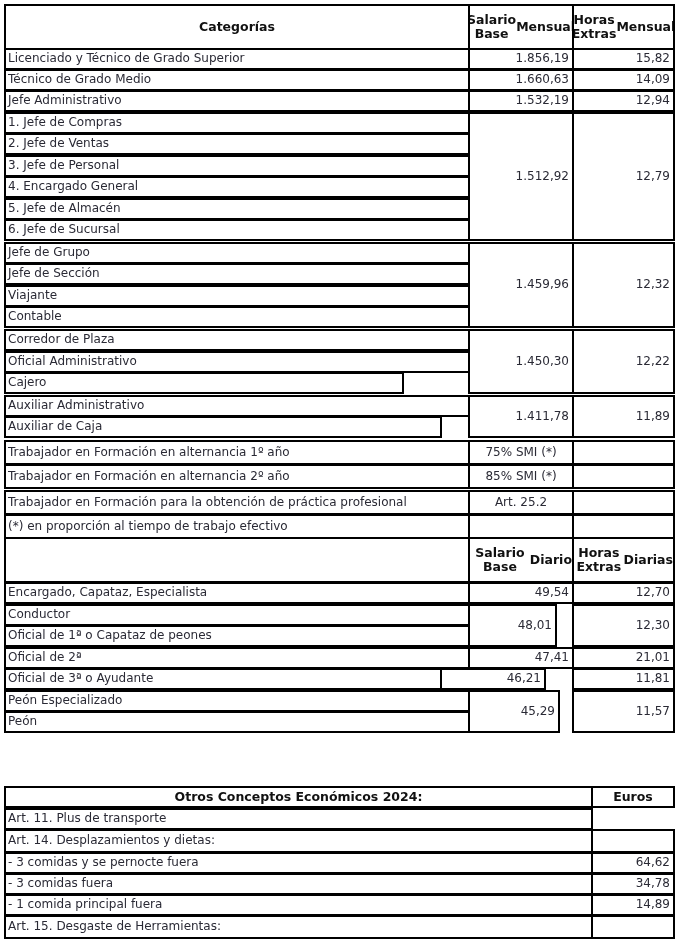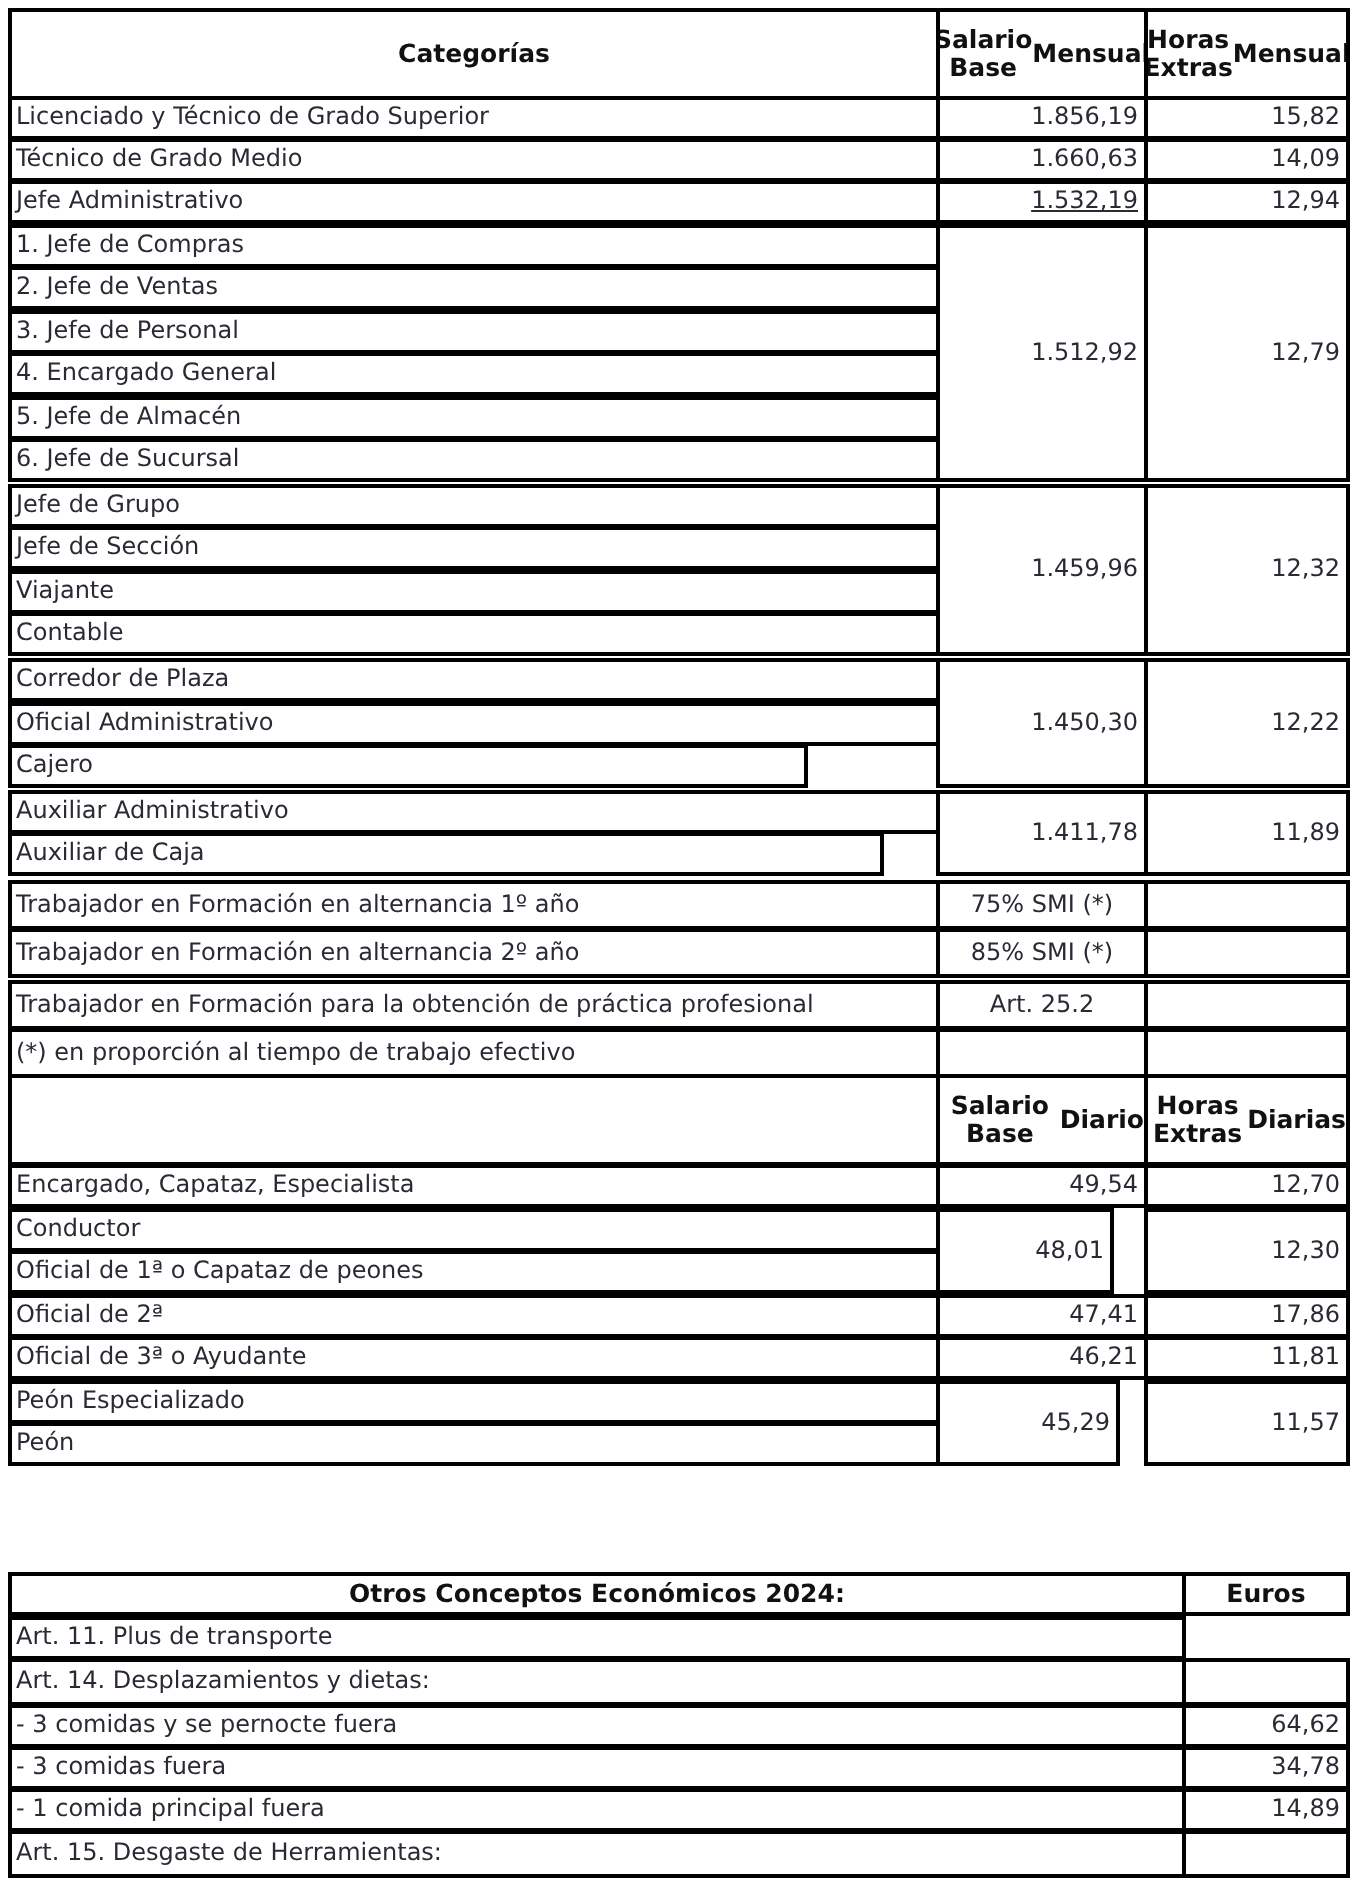--- a/index.html
+++ b/index.html
@@ -26,21 +26,21 @@
       <span>Horas Extras</span>
       <span>Mensual</span>
     </div>
     <div class="cell l" style="left: 4px; top: 48px; width: 466px; height: 22px;">Licenciado y Técnico de Grado Superior</div>
     <div class="cell r" style="left: 468px; top: 48px; width: 106px; height: 22px;">1.856,19</div>
     <div class="cell r" style="left: 572px; top: 48px; width: 103px; height: 22px;">15,82</div>
     <div class="cell l" style="left: 4px; top: 69px; width: 466px; height: 22px;">Técnico de Grado Medio</div>
     <div class="cell r" style="left: 468px; top: 69px; width: 106px; height: 22px;">1.660,63</div>
     <div class="cell r" style="left: 572px; top: 69px; width: 103px; height: 22px;">14,09</div>
     <div class="cell l" style="left: 4px; top: 90px; width: 466px; height: 22px;">Jefe Administrativo</div>
-    <div class="cell r" style="left: 468px; top: 90px; width: 106px; height: 22px; text-decoration: underline;">1.532,19</div>
+    <div class="cell r" style="left: 468px; top: 90px; width: 106px; height: 22px;">1.532,19</div>
     <div class="cell r" style="left: 572px; top: 90px; width: 103px; height: 22px;">12,94</div>
     <div class="cell l" style="left: 4px; top: 112px; width: 466px; height: 22px;">1. Jefe de Compras</div>
     <div class="cell l" style="left: 4px; top: 133.4px; width: 466px; height: 22px;">2. Jefe de Ventas</div>
     <div class="cell l" style="left: 4px; top: 154.8px; width: 466px; height: 22px;">3. Jefe de Personal</div>
     <div class="cell l" style="left: 4px; top: 176.2px; width: 466px; height: 22px;">4. Encargado General</div>
     <div class="cell l" style="left: 4px; top: 197.6px; width: 466px; height: 22px;">5. Jefe de Almacén</div>
     <div class="cell l" style="left: 4px; top: 219px; width: 466px; height: 22px;">6. Jefe de Sucursal</div>
     <div class="cell r" style="left: 468px; top: 112px; width: 106px; height: 129px;">1.512,92</div>
     <div class="cell r" style="left: 572px; top: 112px; width: 103px; height: 129px;">12,79</div>
     <div class="cell l" style="left: 4px; top: 242px; width: 466px; height: 22px;">Jefe de Grupo</div>
@@ -81,23 +81,23 @@
     </div>
     <div class="cell l" style="left: 4px; top: 582.4px; width: 466px; height: 22px;">Encargado, Capataz, Especialista</div>
     <div class="cell r" style="left: 468px; top: 582.4px; width: 106px; height: 22px;">49,54</div>
     <div class="cell r" style="left: 572px; top: 582.4px; width: 103px; height: 22px;">12,70</div>
     <div class="cell l" style="left: 4px; top: 603.9px; width: 466px; height: 22px;">Conductor</div>
     <div class="cell l" style="left: 4px; top: 625.3px; width: 466px; height: 22px;">Oficial de 1ª o Capataz de peones</div>
     <div class="cell r" style="left: 468px; top: 603.9px; width: 89px; height: 43.4px; padding-left: 46px;">48,01</div>
     <div class="cell r" style="left: 572px; top: 603.9px; width: 103px; height: 43.4px;">12,30</div>
     <div class="cell l" style="left: 4px; top: 646.8px; width: 466px; height: 22px;">Oficial de 2ª</div>
     <div class="cell r" style="left: 468px; top: 646.8px; width: 106px; height: 22px;">47,41</div>
-    <div class="cell r" style="left: 572px; top: 646.8px; width: 103px; height: 22px;">17,86</div>
+    <div class="cell r" style="left: 572px; top: 646.8px; width: 103px; height: 22px;">21,01</div>
     <div class="cell l" style="left: 4px; top: 668.3px; width: 466px; height: 22px;">Oficial de 3ª o Ayudante</div>
-    <div class="cell r" style="left: 468px; top: 668.3px; width: 106px; height: 22px;">46,21</div>
+    <div class="cell r" style="left: 440px; top: 668.3px; width: 106px; height: 22px;">46,21</div>
     <div class="cell r" style="left: 572px; top: 668.3px; width: 103px; height: 22px;">11,81</div>
     <div class="cell l" style="left: 4px; top: 689.8px; width: 466px; height: 22px;">Peón Especializado</div>
     <div class="cell l" style="left: 4px; top: 711.2px; width: 466px; height: 22px;">Peón</div>
     <div class="cell r" style="left: 468px; top: 689.8px; width: 92px; height: 43.4px;">45,29</div>
     <div class="cell r" style="left: 572px; top: 689.8px; width: 103px; height: 43.4px;">11,57</div>
   </div>
 <div id="other-table">
     <div class="cell hd" style="left: 4px; top: 786px; width: 589px; height: 22px;">Otros Conceptos Económicos 2024:</div>
     <div class="cell hd" style="left: 591px; top: 786px; width: 84px; height: 22px;">Euros</div>
     <div class="cell l" style="left: 4px; top: 808px; width: 589px; height: 22px;">Art. 11. Plus de transporte</div>

